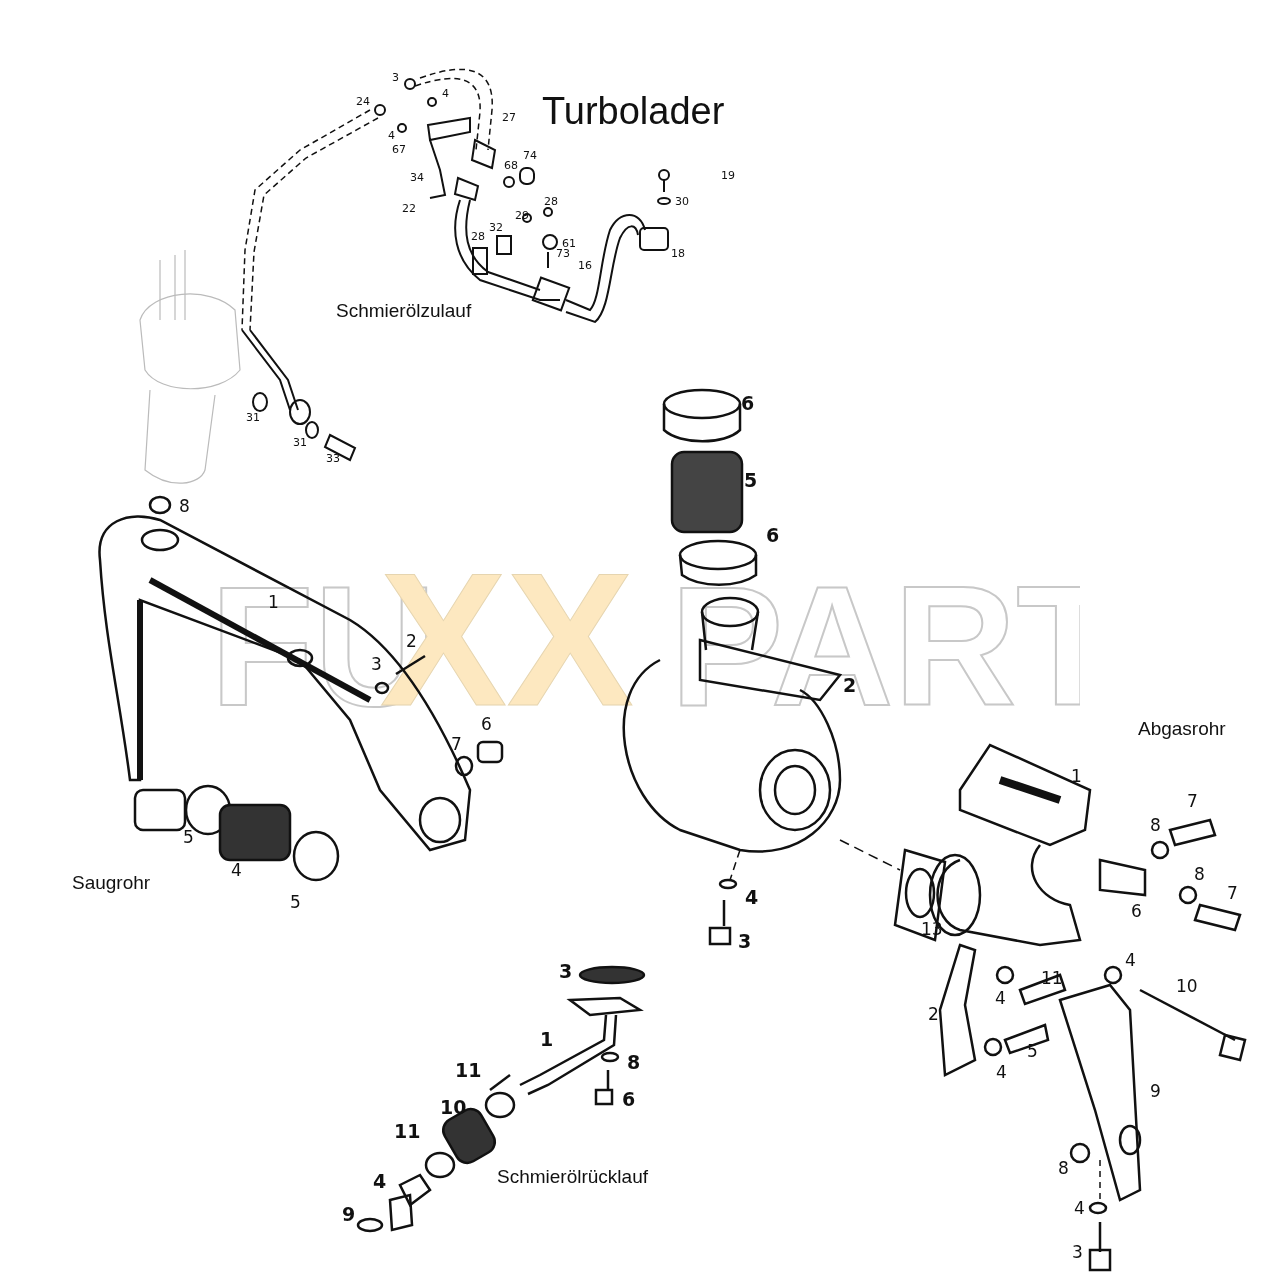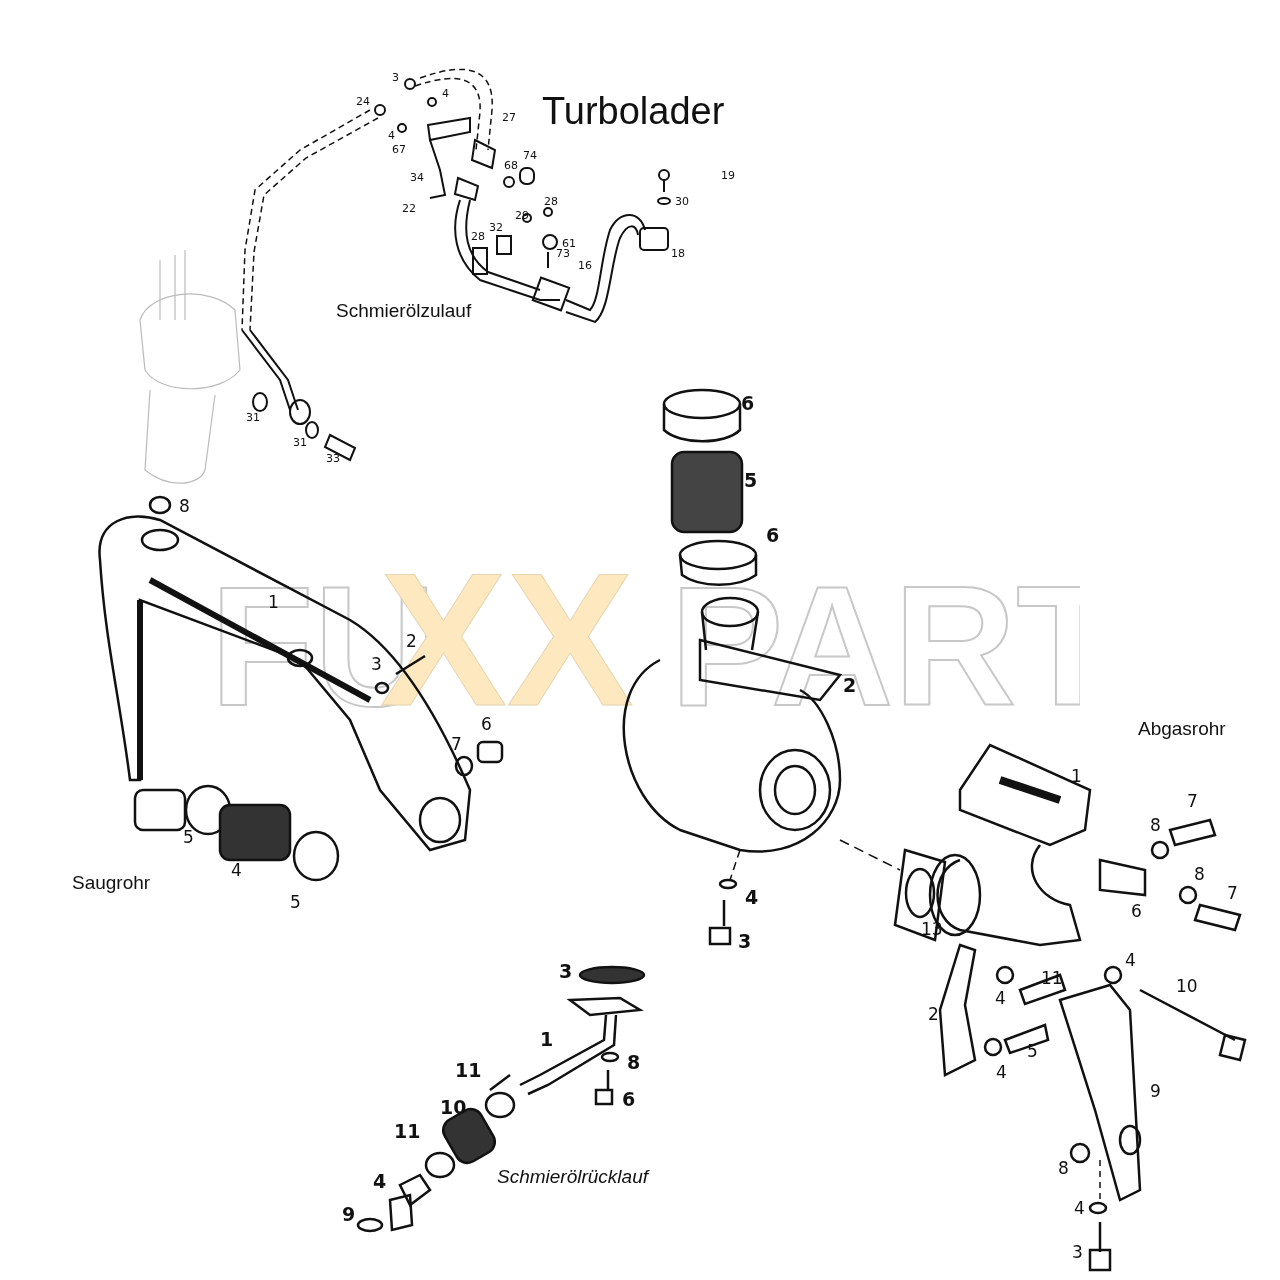--- a/index.html
+++ b/index.html
@@ -157,21 +157,21 @@
       <path d="M390 1200 L410 1195 L412 1225 L392 1230 Z"></path>
       <ellipse cx="370" cy="1225" rx="12" ry="6"></ellipse>
     </g>
   </svg>
 
   <div class="title">Turbolader</div>
 
   <div class="section" style="left:336px; top:300px;">Schmierölzulauf</div>
   <div class="section" style="left:72px; top:872px;">Saugrohr</div>
   <div class="section" style="left:1122px; top:718px;margin-left:16px;">Abgasrohr</div>
-  <div class="section" style="left:497px; top:1166px;font-style:italic;">Schmierölrücklauf</div>
+  <div class="section" style="left:497px; top:1166px;">Schmierölrücklauf</div>
 
   <div id="callouts">
       <div class="lbl s" style="left: 392px; top: 72px;">3</div>
       <div class="lbl s" style="left: 442px; top: 88px;">4</div>
       <div class="lbl s" style="left: 356px; top: 96px;">24</div>
       <div class="lbl s" style="left: 388px; top: 130px;">4</div>
       <div class="lbl s" style="left: 392px; top: 144px;">67</div>
       <div class="lbl s" style="left: 402px; top: 156px; margin-top: 47px;">22</div>
       <div class="lbl s" style="left: 502px; top: 112px;">27</div>
       <div class="lbl s" style="left: 504px; top: 160px;">68</div>

